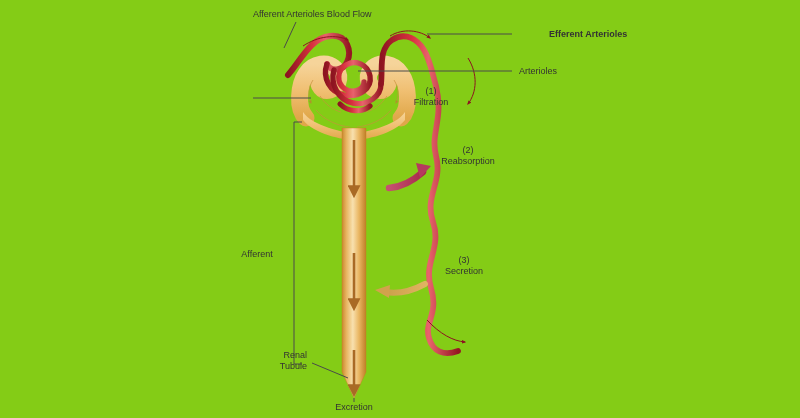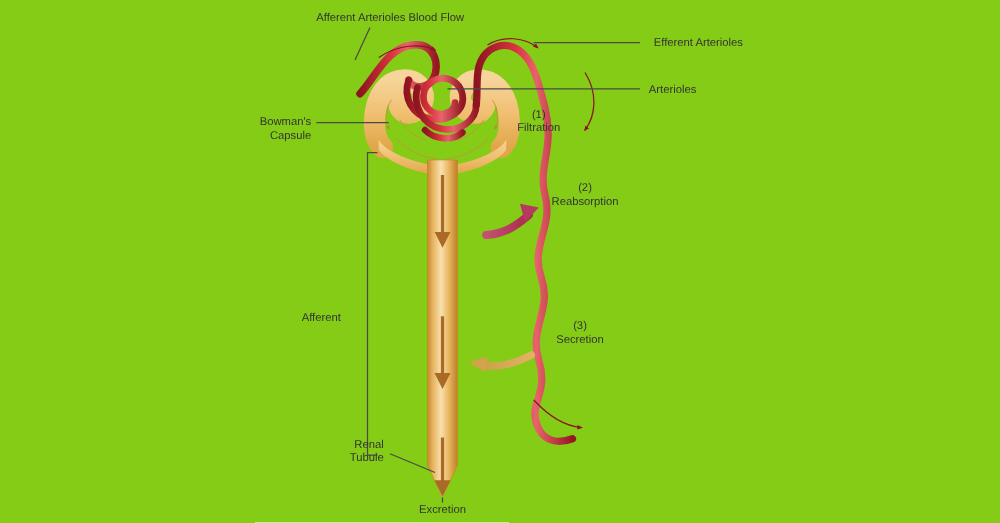--- a/index.html
+++ b/index.html
@@ -151,26 +151,24 @@
       <path d="M312,363 L348,378"></path>
 
       <path d="M354,398 L354,402"></path>
 
       <path d="M302,122 L294,122 L294,364 L302,364"></path>
     </g>
   </svg>
 
   <div class="lbl" style="left:253px;top:9px;">Afferent Arterioles Blood Flow</div>
 
-  <div class="lbl" style="left:523px;top:29px;">Efferent Arterioles</div>
+  <div class="lbl" style="left:549px;top:29px;font-weight:bold;">Efferent Arterioles</div>
 
   <div class="lbl" style="left:519px;top:66px;">Arterioles</div>
 
-  <div class="lbl r" style="left:173px;top:92px;width:76px;">Bowman's
-Capsule</div>
 
   <div class="lbl c" style="left:226px;top:249px;width:62px;">Afferent</div>
 
   <div class="lbl r" style="left:245px;top:350px;width:62px;text-align:right;">Renal
 Tubule</div>
 
   <div class="lbl c" style="left:324px;top:402px;width:60px;">Excretion</div>
 
   <div class="lbl c" style="left:404px;top:86px;width:54px;">(1)
 Filtration</div>

